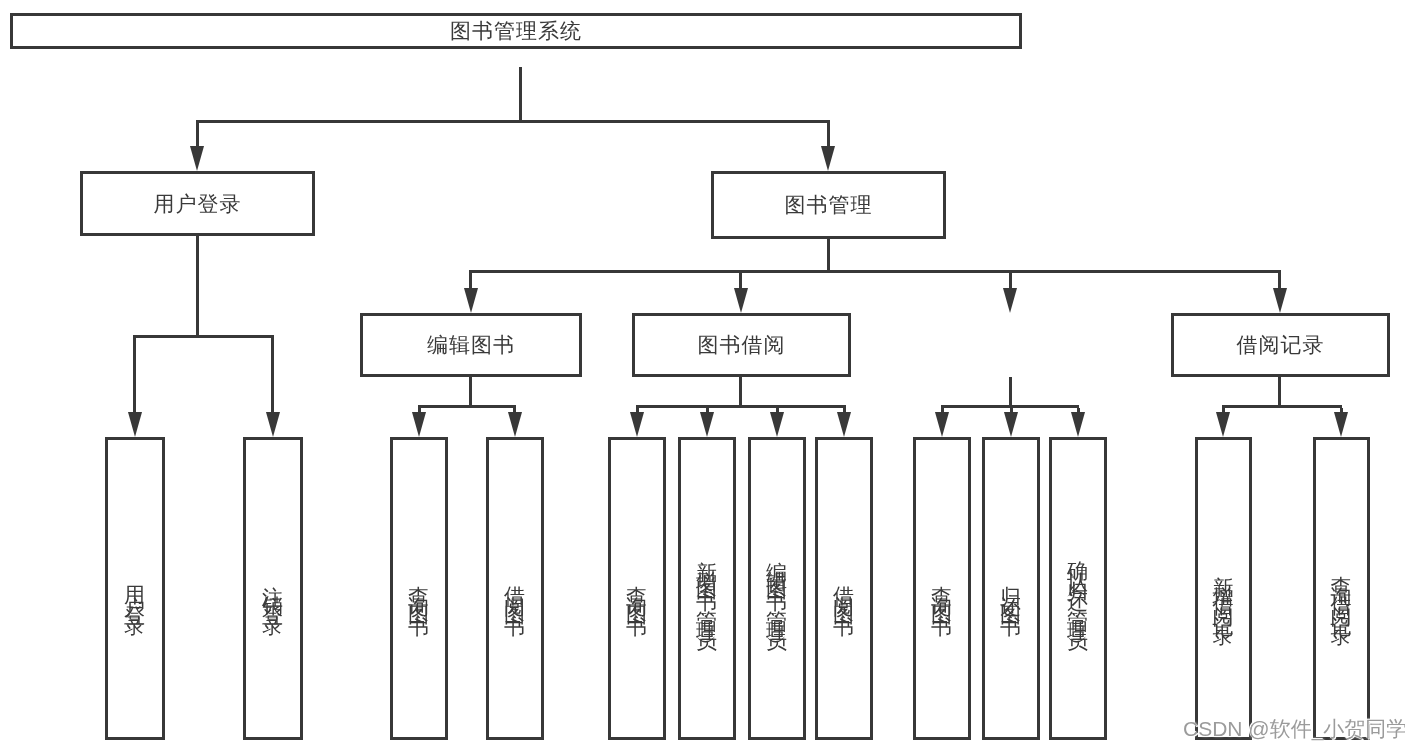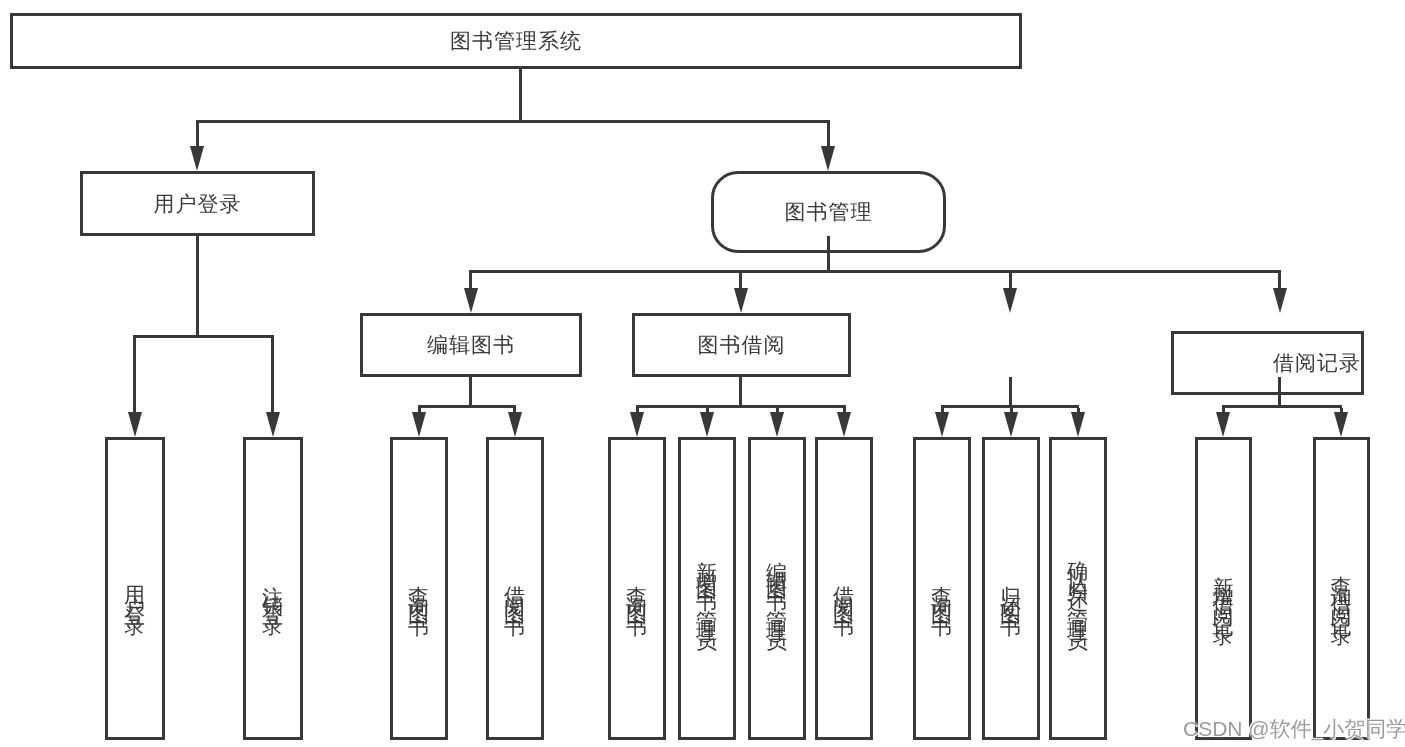--- a/index.html
+++ b/index.html
@@ -68,35 +68,35 @@
     white-space: nowrap;
     z-index: 5;
     text-shadow: 1px 1px 0 #ffffff, -1px -1px 0 #ffffff, 0 0 3px #ffffff;
   }
 </style>
 </head>
 <body>
 
 <div id="canvas">
 
-  <div class="box hbox" style="left:10px; top:13px; width:1012px; height:56px;">
+  <div class="box hbox" style="left:10px; top:13px; width:1012px; height:36px;">
     <span class="lbl">图书管理系统</span>
   </div>
 
   <div class="vline" style="left:519px; top:67px; height:53px;"></div>
   <div class="hline" style="left:196px; top:120px; width:634px;"></div>
   <div class="vline" style="left:196px; top:123px; height:24px;"></div>
   <div class="arr" style="left:190px; top:146px;"></div>
   <div class="vline" style="left:827px; top:123px; height:24px;"></div>
   <div class="arr" style="left:821px; top:146px;"></div>
 
   <div class="box hbox" style="left:80px; top:171px; width:235px; height:65px;">
     <span class="lbl">用户登录</span>
   </div>
-  <div class="box hbox" style="left:711px; top:171px; width:235px; height:82px;border-radius:27px;">
+  <div class="box hbox" style="left:711px; top:171px; width:235px; height:68px;">
     <span class="lbl">图书管理</span>
   </div>
 
   <div class="vline" style="left:196px; top:236px; height:99px;"></div>
   <div class="hline" style="left:133px; top:335px; width:141px;"></div>
   <div class="vline" style="left:133px; top:338px; height:74px;"></div>
   <div class="arr" style="left:128px; top:412px;"></div>
   <div class="vline" style="left:271px; top:338px; height:74px;"></div>
   <div class="arr" style="left:266px; top:412px;"></div>
 
@@ -110,21 +110,21 @@
   <div class="arr" style="left:1003px; top:288px;"></div>
   <div class="vline" style="left:1278px; top:273px; height:16px;"></div>
   <div class="arr" style="left:1273px; top:288px;"></div>
 
   <div class="box hbox" style="left:360px; top:313px; width:222px; height:64px;">
     <span class="lbl">编辑图书</span>
   </div>
   <div class="box hbox" style="left:632px; top:313px; width:219px; height:64px;">
     <span class="lbl">图书借阅</span>
   </div>
-  <div class="box hbox" style="left:1171px; top:331px; width:193px; height:64px;justify-content:flex-end;">
+  <div class="box hbox" style="left:1171px; top:313px; width:219px; height:64px;">
     <span class="lbl">借阅记录</span>
   </div>
 
   <div class="vline" style="left:469px; top:377px; height:28px;"></div>
   <div class="hline" style="left:418px; top:405px; width:98px;"></div>
   <div class="vline" style="left:418px; top:408px; height:5px;"></div>
   <div class="arr" style="left:412px; top:412px;"></div>
   <div class="vline" style="left:513px; top:408px; height:5px;"></div>
   <div class="arr" style="left:508px; top:412px;"></div>
 

